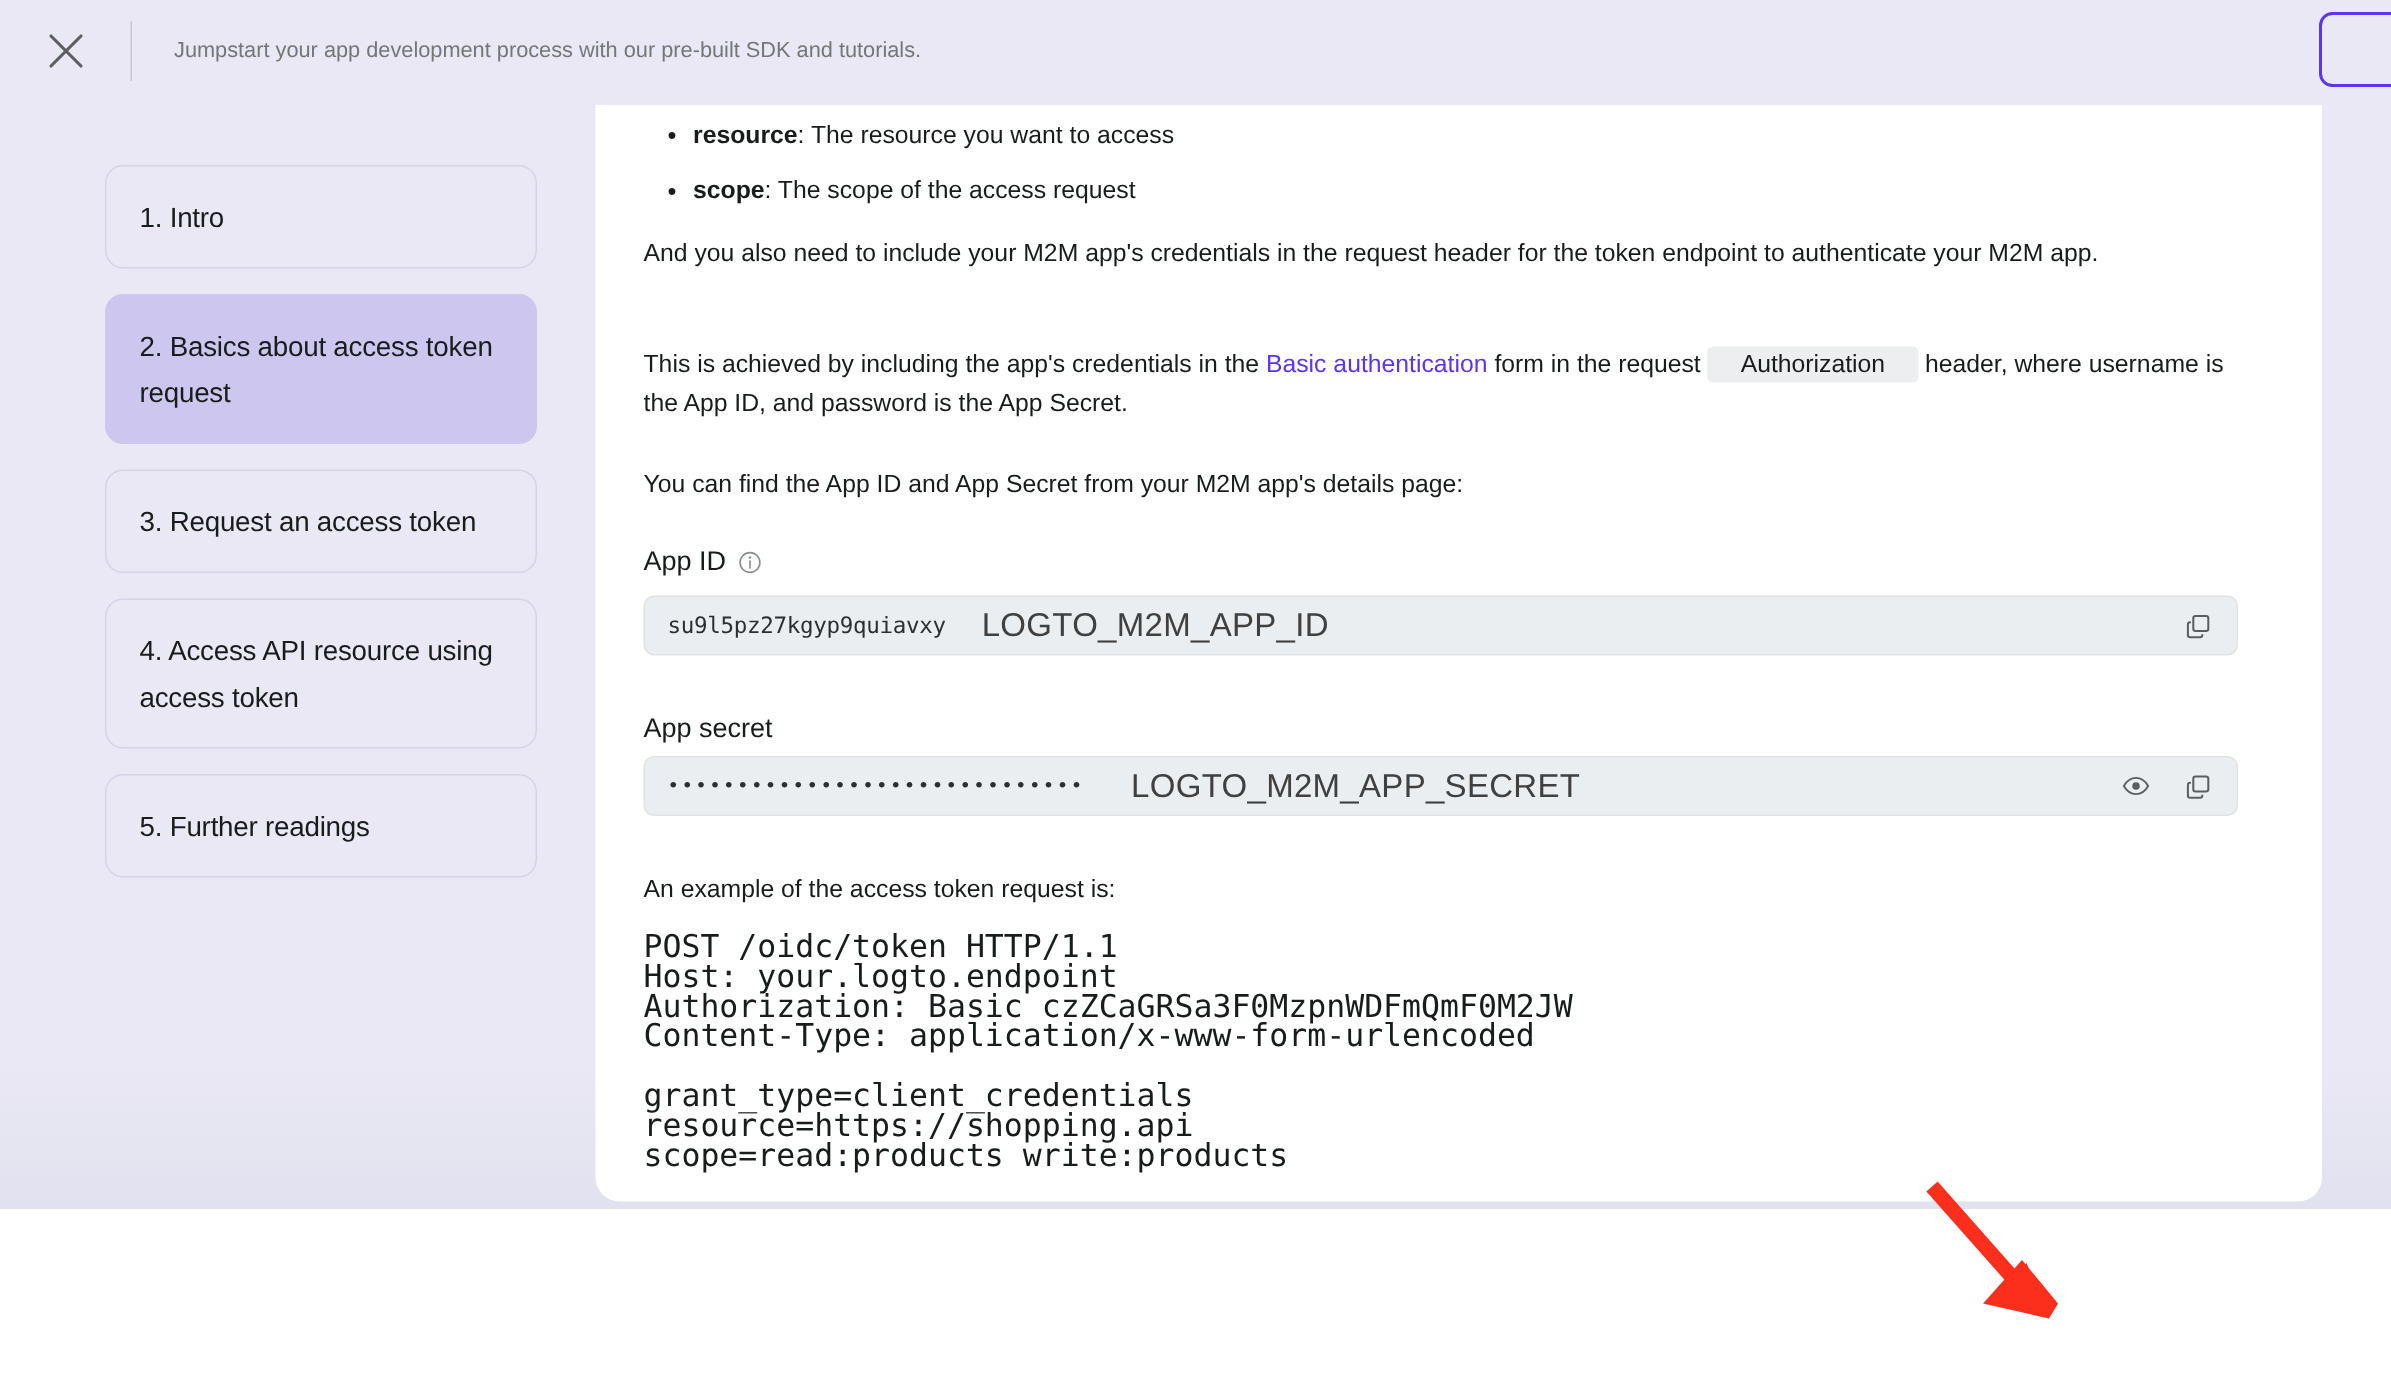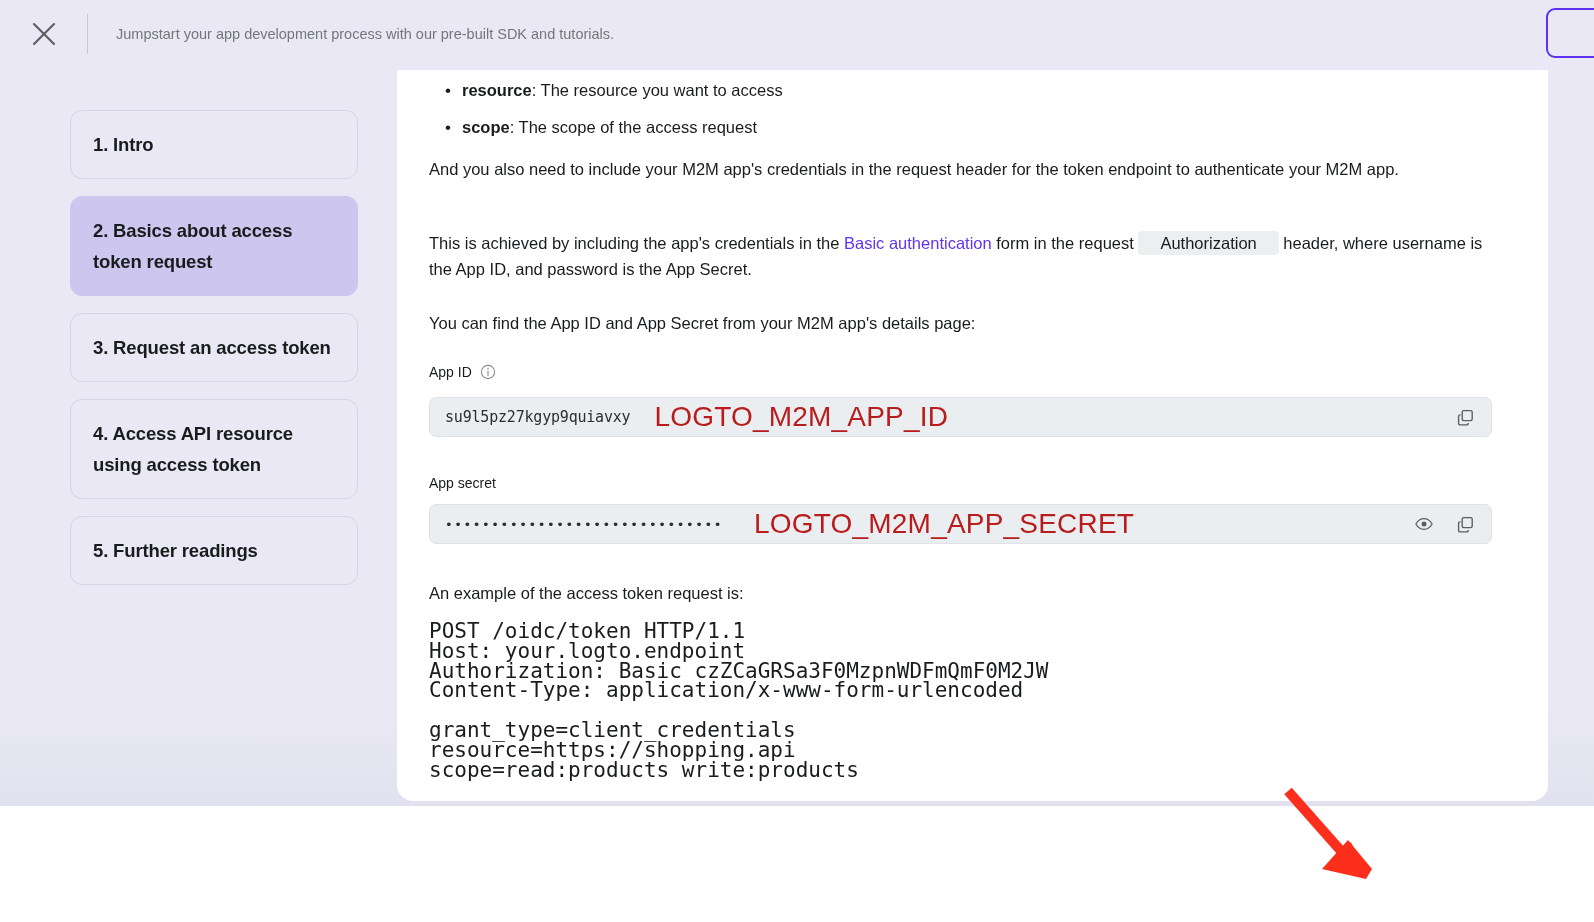--- a/index.html
+++ b/index.html
@@ -87,21 +87,21 @@
     display: flex;
     flex-direction: column;
     gap: 17px;
   }
   .side-item {
     border: 1px solid #d6d3e8;
     border-radius: 12px;
     background: transparent;
     padding: 18px 22px;
     font-size: 18.5px;
-    font-weight: bold;
+    font-weight: normal;
     color: #191c1d;
     line-height: 31px;
     letter-spacing: -0.15px;
     cursor: pointer;
   }
   .side-item.active {
     background: #cdc7ef;
     border-color: #cdc7ef;
   }
 
@@ -155,21 +155,21 @@
     border-radius: 4px;
     padding: 3px 22px;
     font-family: "Liberation Sans", sans-serif;
     font-size: 16.5px;
     color: #191c1d;
   }
 
   
   .field-label {
     position: absolute;
-    font-size: 14px;
+    font-size: 18px;
     color: #191c1d;
     display: flex;
     align-items: center;
     gap: 8px;
   }
   .lbl-appid { left: 429px; top: 364px; }
   .lbl-secret { left: 429px; top: 475px; }
   .info-icon { display: inline-flex; cursor: pointer; }
 
   .field-box {
@@ -195,22 +195,22 @@
     white-space: nowrap;
   }
   .dots {
     font-family: "DejaVu Sans", sans-serif;
     font-size: 13px;
     letter-spacing: 1.6px;
     color: #2b2f31;
     white-space: nowrap;
   }
   .annot {
-    color: #b91c1c;
-    font-size: 28px;
+    color: #404040;
+    font-size: 22px;
     letter-spacing: 0.2px;
     white-space: nowrap;
     margin-left: 24px;
   }
   .annot.sec { margin-left: 31px; text-align: center; }
   .field-actions {
     margin-left: auto;
     display: flex;
     align-items: center;
     gap: 22px;

